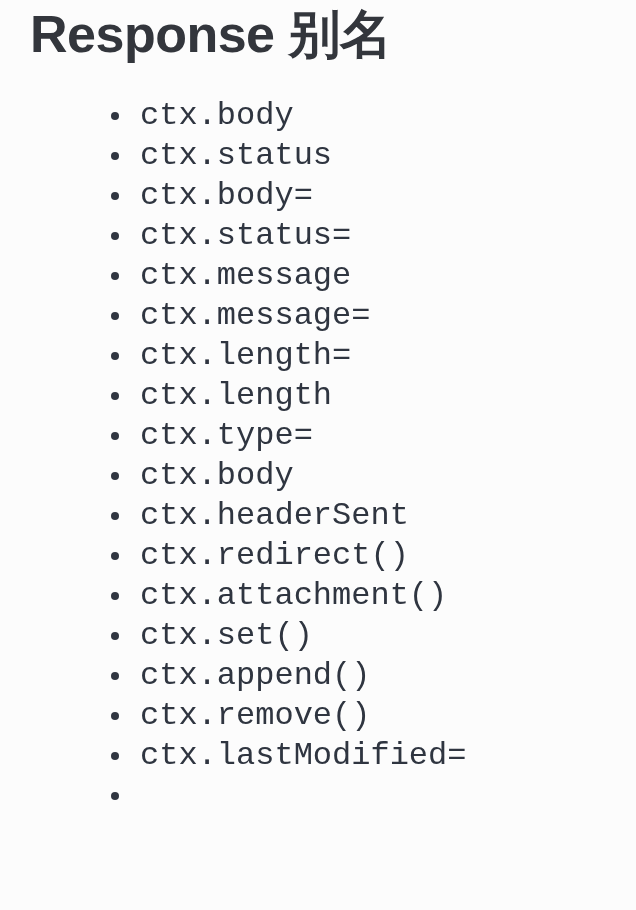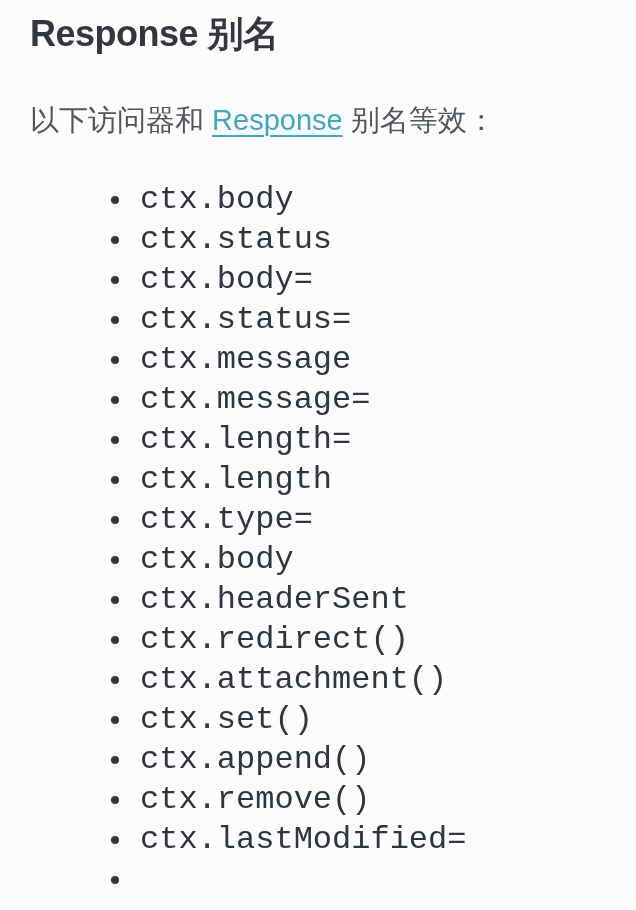--- a/index.html
+++ b/index.html
@@ -17,21 +17,21 @@
     height: 910px;
     background: var(--background);
     font-family: "Liberation Sans", "DejaVu Sans", sans-serif;
     overflow: hidden;
   }
   main.doc {
     padding: 0 30px;
   }
   h1.page-title {
     margin: 10px 0 0;
-    font-size: 36px;
+    font-size: 52px;
     line-height: 48px;
     font-weight: 700;
     letter-spacing: -0.5px;
     color: var(--heading);
   }
   p.intro {
     margin: 40px 0 0;
     font-size: 29px;
     line-height: 44px;
     font-weight: 300;
@@ -74,21 +74,20 @@
     color: var(--code);
     white-space: pre;
   }
 </style>
 </head>
 <body>
 
 <main class="doc">
   <h1 class="page-title">Response 别名</h1>
 
-  <p class="intro"><span>以下访问器和 </span><a class="doc-link" href="#">Response</a><span> 别名等效：</span></p>
 
   <ul class="alias-list">
       <li>
       <span class="bullet"></span>
       <code>ctx.body</code>
     </li>
       <li>
       <span class="bullet"></span>
       <code>ctx.status</code>
     </li>

